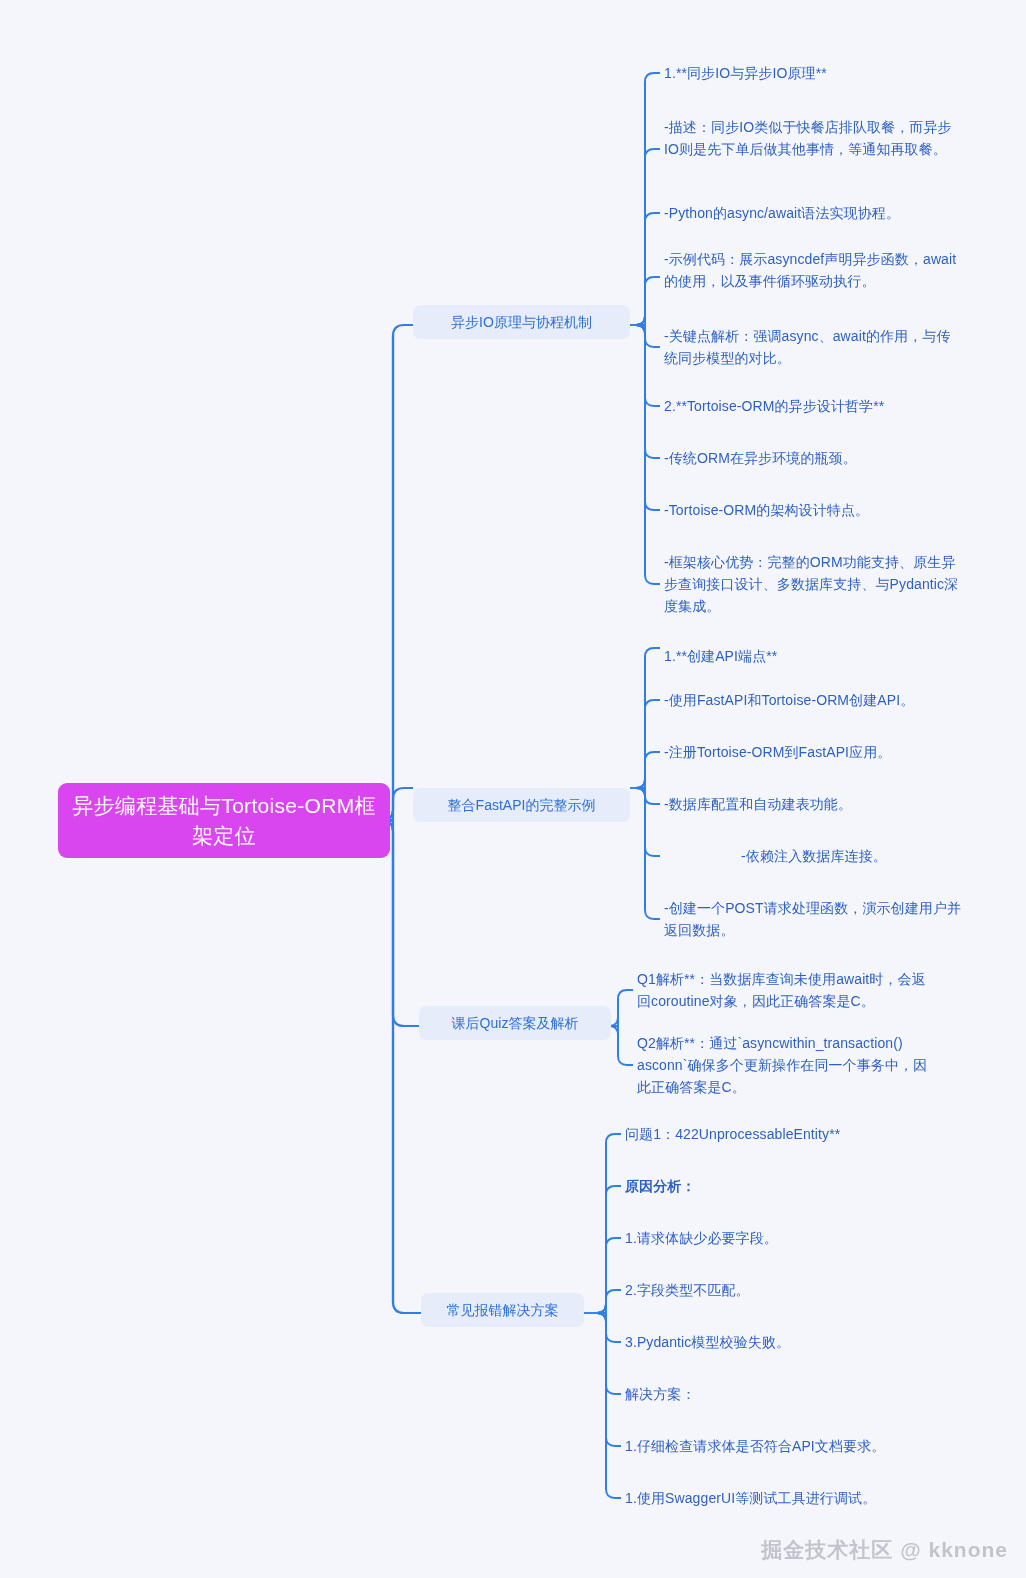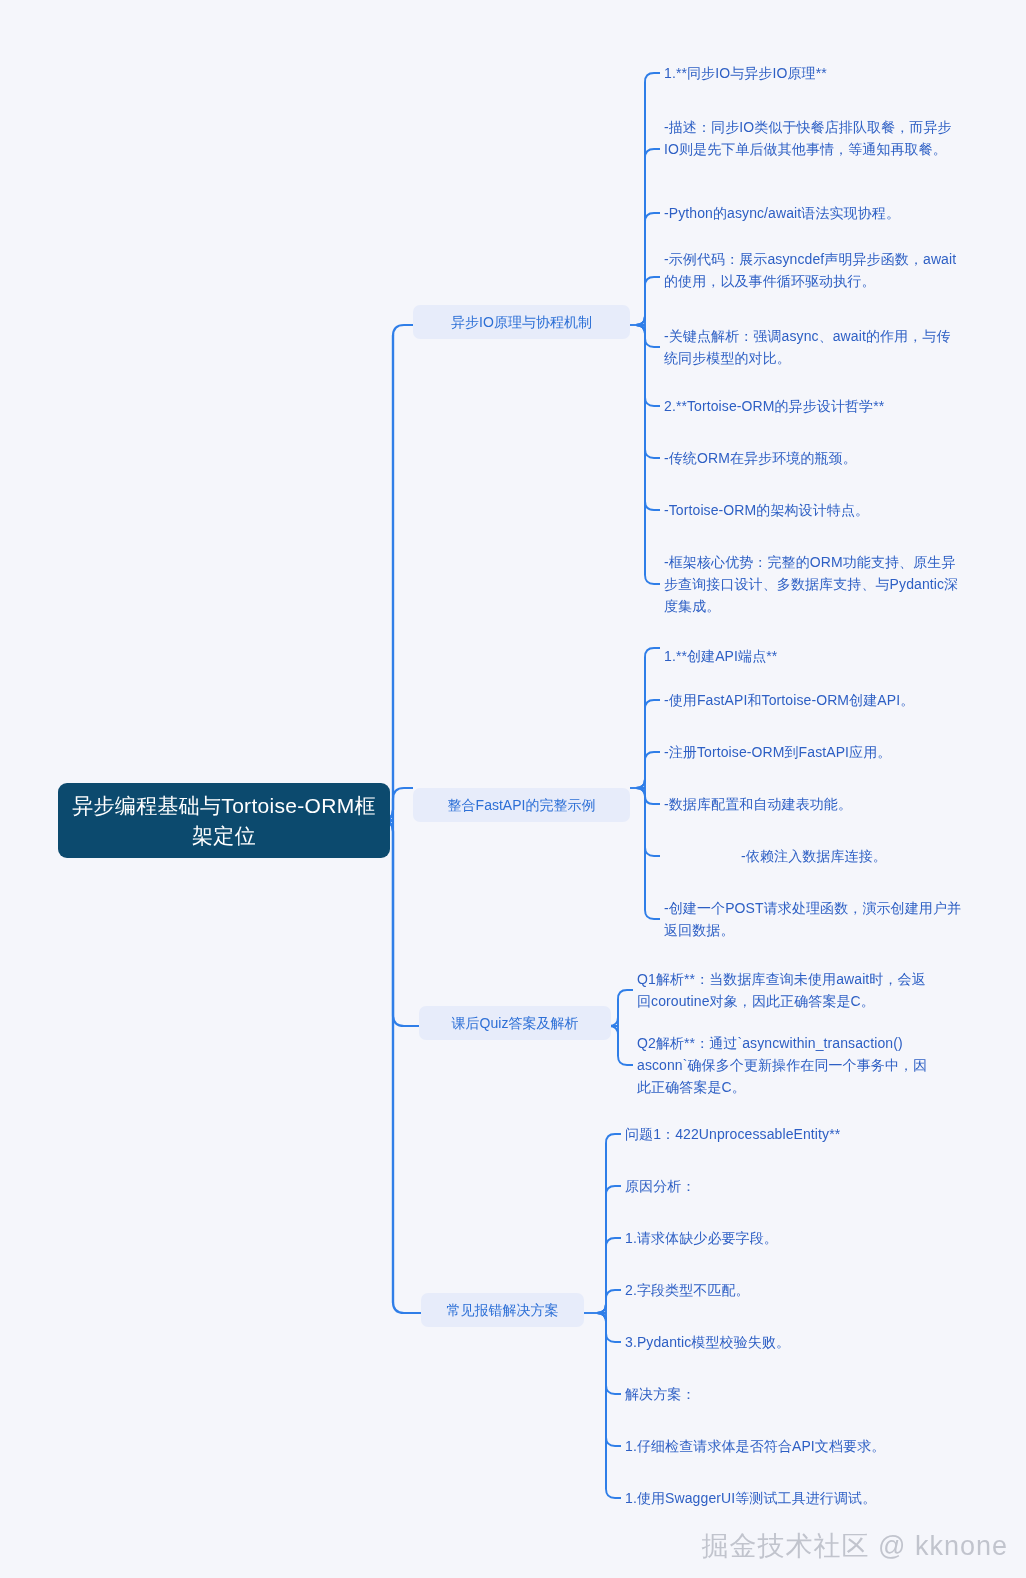--- a/index.html
+++ b/index.html
@@ -27,21 +27,21 @@
     pointer-events: none;
   }
   #wires path { fill: none; stroke: #2f7ee8; stroke-width: 2.2; }
   #wires path.thin { stroke-width: 1.9; }
 
   
   .root-node {
     position: absolute;
     left: 58px; top: 783px;
     width: 332px; height: 75px;
-    background: #0c4a6e;
+    background: #d946ef;
     border-radius: 9px;
     display: flex;
     align-items: center;
     justify-content: center;
     text-align: center;
     color: #ffffff;
     font-size: 21px;
     line-height: 30px;
     letter-spacing: .3px;
     padding: 0 14px;
@@ -72,24 +72,25 @@
     letter-spacing: .1px;
     padding: 0;
   }
 
   
   .watermark {
     position: absolute;
     right: 18px;
     bottom: 14px;
     color: #b9bcc6;
-    font-size: 27px;
+    font-size: 21px;
     letter-spacing: 1px;
     opacity: .85;
     white-space: nowrap;
+    font-weight: bold;
   }
 </style>
 </head>
 <body>
 
 <div id="canvas">
 
   <svg id="wires" viewBox="0 0 1026 1578" xmlns="http://www.w3.org/2000/svg">
       <path d="M 390 820.5 H 393"></path>
       <path d="M 393 335 V 1303"></path>
@@ -160,21 +161,21 @@
       <div class="leaf-node" style="left: 664px; top: 551px; width: 300px;"><span>-框架核心优势：完整的ORM功能支持、原生异步查询接口设计、多数据库支持、与Pydantic深度集成。</span></div>
       <div class="leaf-node" style="left: 664px; top: 637px; width: 300px; margin-top: 8px;"><span>1.**创建API端点**</span></div>
       <div class="leaf-node" style="left: 664px; top: 689px; width: 300px;"><span>-使用FastAPI和Tortoise-ORM创建API。</span></div>
       <div class="leaf-node" style="left: 664px; top: 741px; width: 300px;"><span>-注册Tortoise-ORM到FastAPI应用。</span></div>
       <div class="leaf-node" style="left: 664px; top: 793px; width: 300px;"><span>-数据库配置和自动建表功能。</span></div>
       <div class="leaf-node" style="left: 664px; top: 845px; width: 300px; text-align: center;"><span>-依赖注入数据库连接。</span></div>
       <div class="leaf-node" style="left: 664px; top: 897px; width: 300px;"><span>-创建一个POST请求处理函数，演示创建用户并返回数据。</span></div>
       <div class="leaf-node" style="left: 637px; top: 968px; width: 300px;"><span>Q1解析**：当数据库查询未使用await时，会返回coroutine对象，因此正确答案是C。</span></div>
       <div class="leaf-node" style="left: 637px; top: 1032px; width: 300px;"><span>Q2解析**：通过`asyncwithin_transaction() asconn`确保多个更新操作在同一个事务中，因此正确答案是C。</span></div>
       <div class="leaf-node" style="left: 625px; top: 1123px; width: 310px;"><span>问题1：422UnprocessableEntity**</span></div>
-      <div class="leaf-node" style="left: 625px; top: 1175px; width: 310px;"><span>原因分析：</span></div>
+      <div class="leaf-node" style="left: 625px; top: 1175px; width: 310px; font-weight: bold;"><span>原因分析：</span></div>
       <div class="leaf-node" style="left: 625px; top: 1227px; width: 310px;"><span>1.请求体缺少必要字段。</span></div>
       <div class="leaf-node" style="left: 625px; top: 1279px; width: 310px;"><span>2.字段类型不匹配。</span></div>
       <div class="leaf-node" style="left: 625px; top: 1331px; width: 310px;"><span>3.Pydantic模型校验失败。</span></div>
       <div class="leaf-node" style="left: 625px; top: 1383px; width: 310px;"><span>解决方案：</span></div>
       <div class="leaf-node" style="left: 625px; top: 1435px; width: 310px;"><span>1.仔细检查请求体是否符合API文档要求。</span></div>
       <div class="leaf-node" style="left: 625px; top: 1487px; width: 310px;"><span>1.使用SwaggerUI等测试工具进行调试。</span></div>
     </div>
 
   <div class="watermark">掘金技术社区 @ kknone</div>
 </div>

